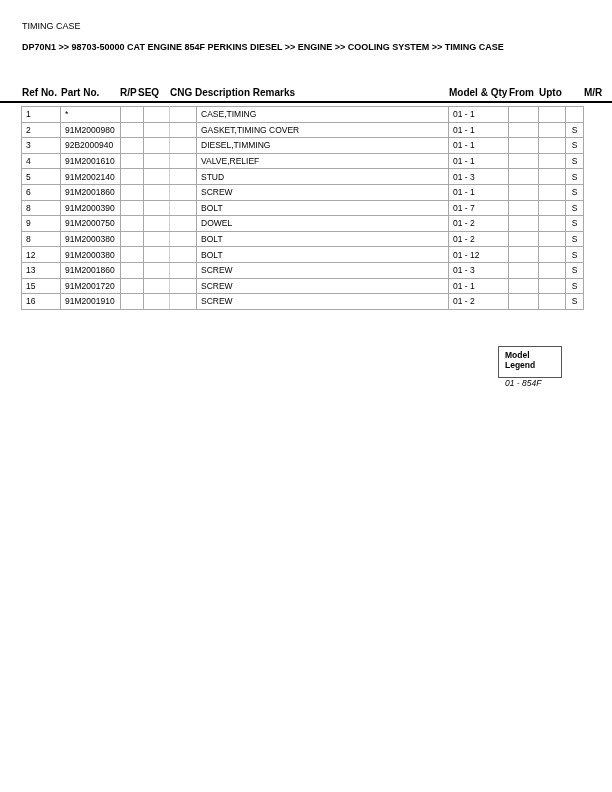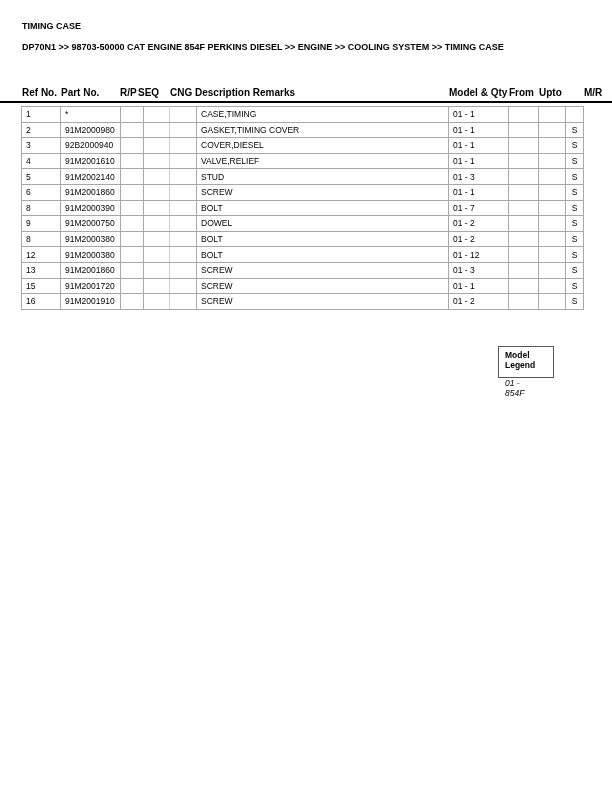--- a/index.html
+++ b/index.html
@@ -2,21 +2,21 @@
 <html><head>
   <meta charset="utf-8">
   <style>
     html, body { margin: 0; padding: 0; background: #ffffff; }
     body {
       width: 612px; height: 792px; position: relative; overflow: hidden;
       font-family: "Liberation Sans", sans-serif; color: #000;
     }
     .page-title {
       position: absolute; left: 22px; top: 21px;
-      font-size: 9px; font-weight: bold;
+      font-size: 9px; font-weight: normal;
     }
     .breadcrumb {
       position: absolute; left: 22px; top: 42px;
       font-size: 9px; font-weight: bold; white-space: nowrap;
     }
     .header-row {
       position: absolute; left: 0; top: 87px; width: 612px; height: 13px;
       font-size: 10px; font-weight: bold;
     }
     .header-row span { position: absolute; top: 0; white-space: nowrap; }
@@ -28,21 +28,21 @@
       border-collapse: collapse; table-layout: fixed;
       font-size: 8.5px;
     }
     table.parts td {
       border: 1px solid #a8a8a8; height: 14.6px; padding: 0 0 0 4px;
       white-space: nowrap; overflow: hidden; vertical-align: middle;
     }
     table.parts td.c-mr { padding-left: 0; text-align: center; }
     table.parts td.c-seq { border-left: 1px solid #cfcfcf; border-right: 1px solid #cfcfcf; }
     .legend {
-      position: absolute; left: 498px; top: 346px; width: 56px; height: 32px;
+      position: absolute; left: 498px; top: 346px; width: 64px; height: 32px;
       border: 1px solid #555; box-sizing: border-box; padding: 3px 16px 0 6px;
       font-size: 8.5px;
     }
     .legend .lg-title { font-weight: bold; }
     .legend .lg-item { margin-top: 8px; font-style: italic; }
   </style>
 </head>
 <body>
 
 <div class="page-title">TIMING CASE</div>
@@ -99,21 +99,21 @@
         <td class="c-from"></td>
         <td class="c-upto"></td>
         <td class="c-mr">S</td>
       </tr>
       <tr>
         <td class="c-ref">3</td>
         <td class="c-part">92B2000940</td>
         <td class="c-rp"></td>
         <td class="c-seq"></td>
         <td class="c-cng"></td>
-        <td class="c-desc">COVER,DIESEL</td>
+        <td class="c-desc">DIESEL,TIMMING</td>
         <td class="c-model">01 - 1</td>
         <td class="c-from"></td>
         <td class="c-upto"></td>
         <td class="c-mr">S</td>
       </tr>
       <tr>
         <td class="c-ref">4</td>
         <td class="c-part">91M2001610</td>
         <td class="c-rp"></td>
         <td class="c-seq"></td>

